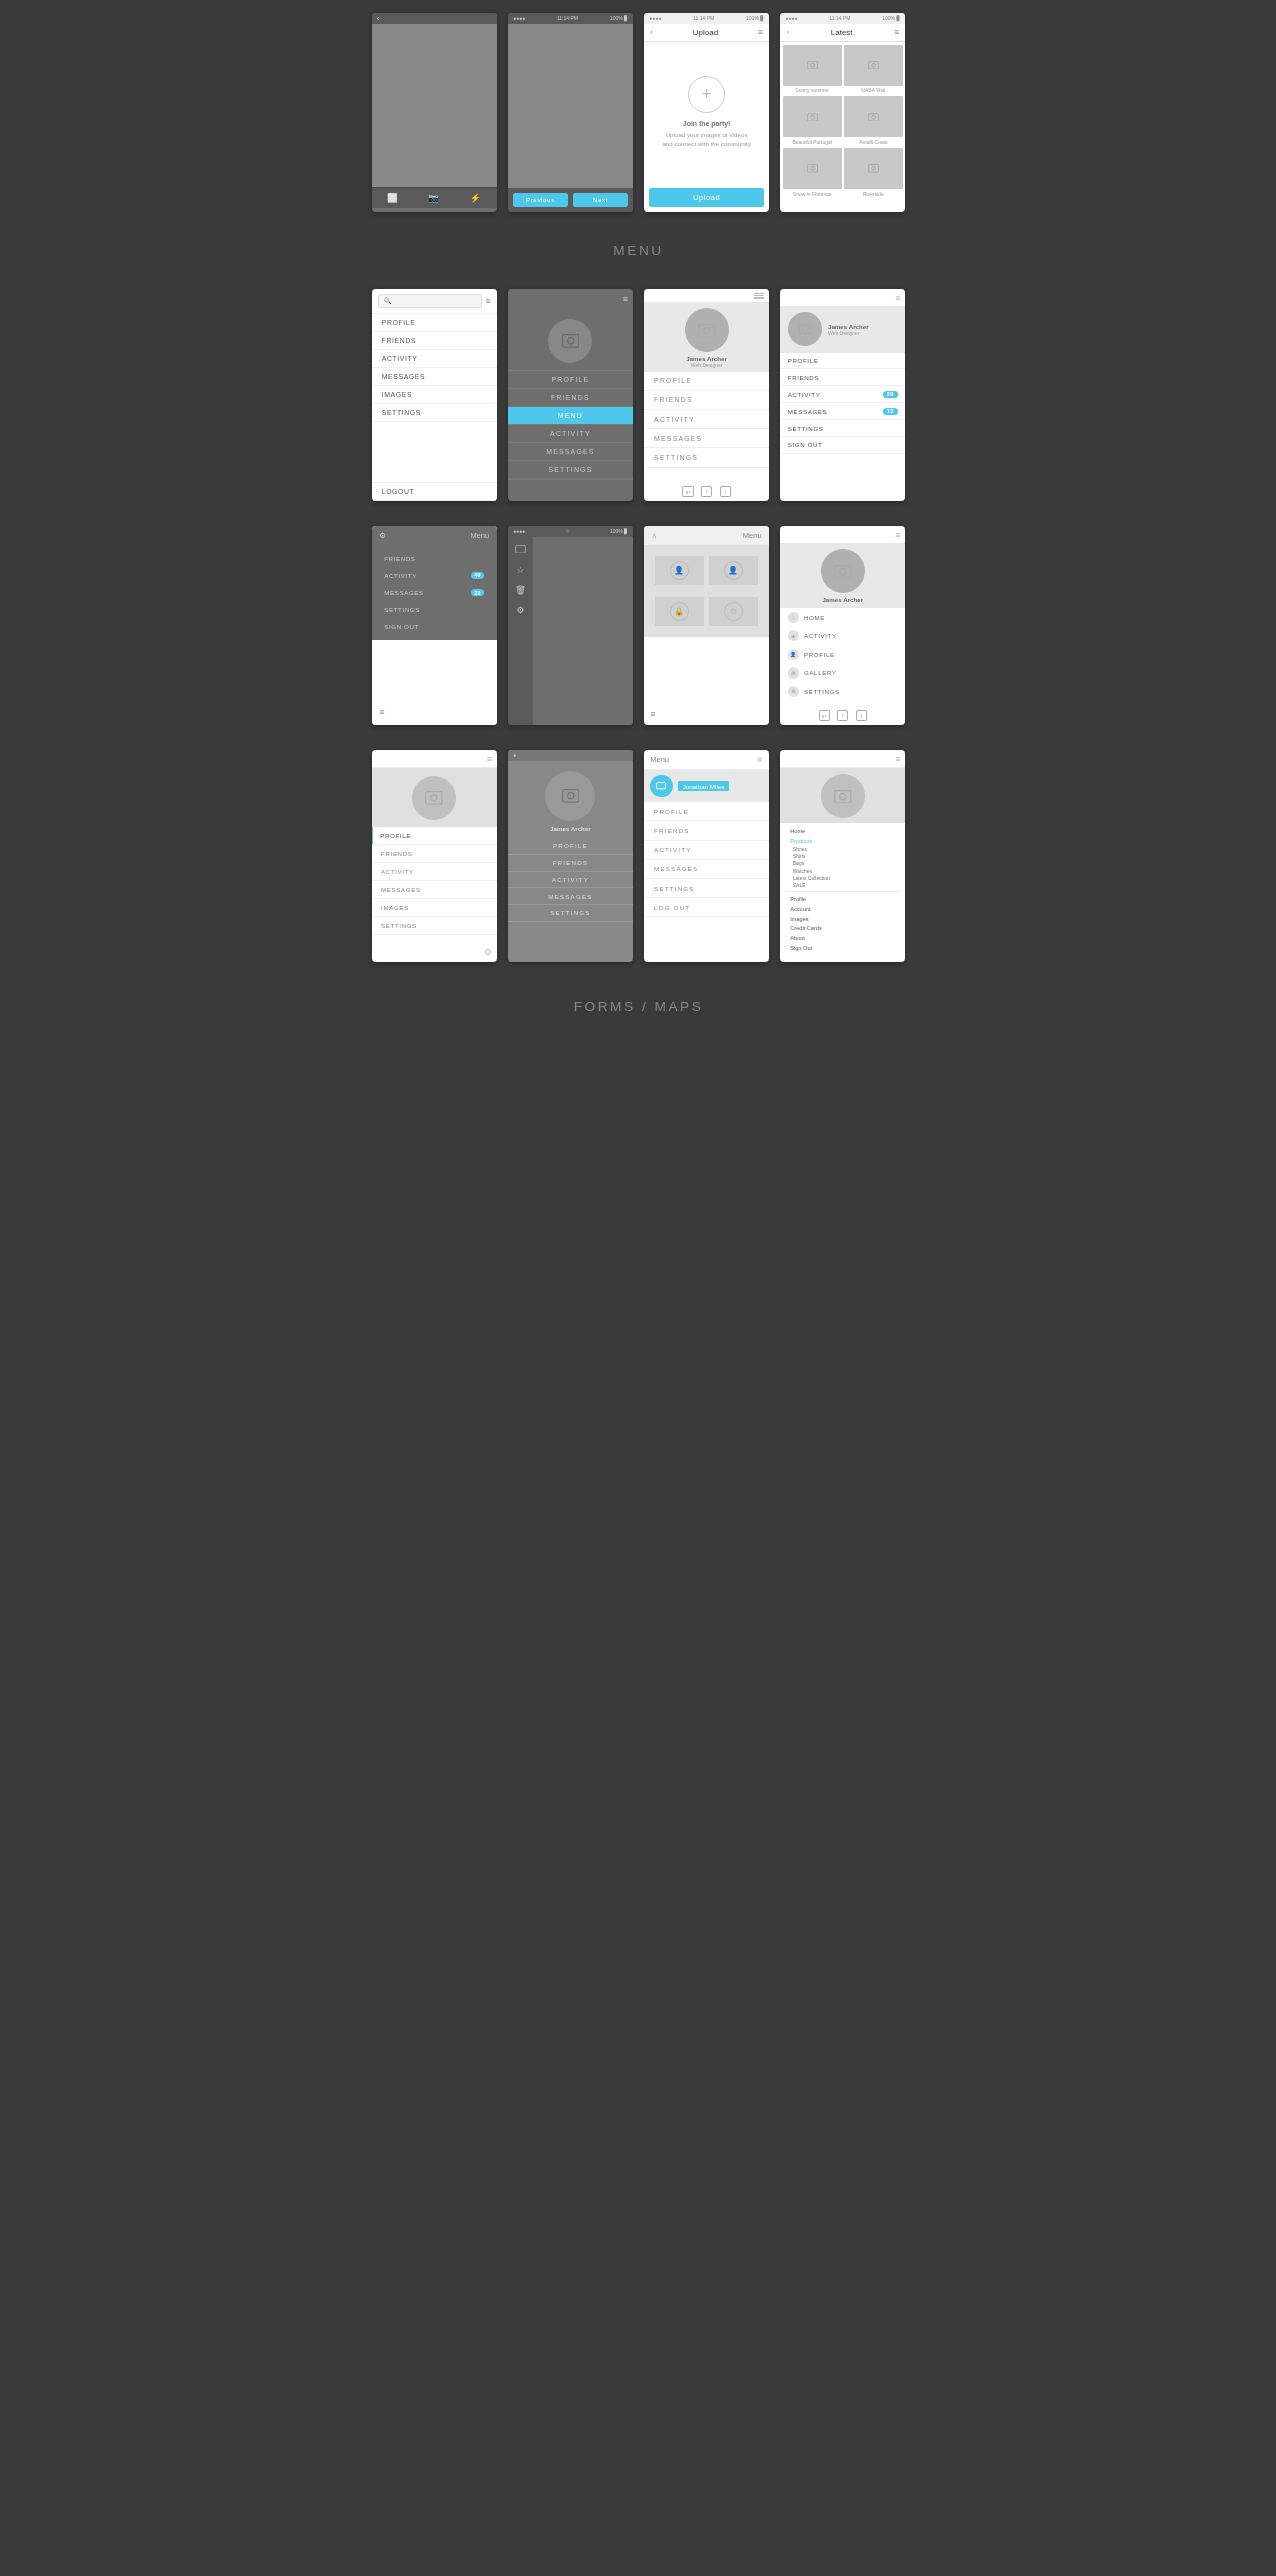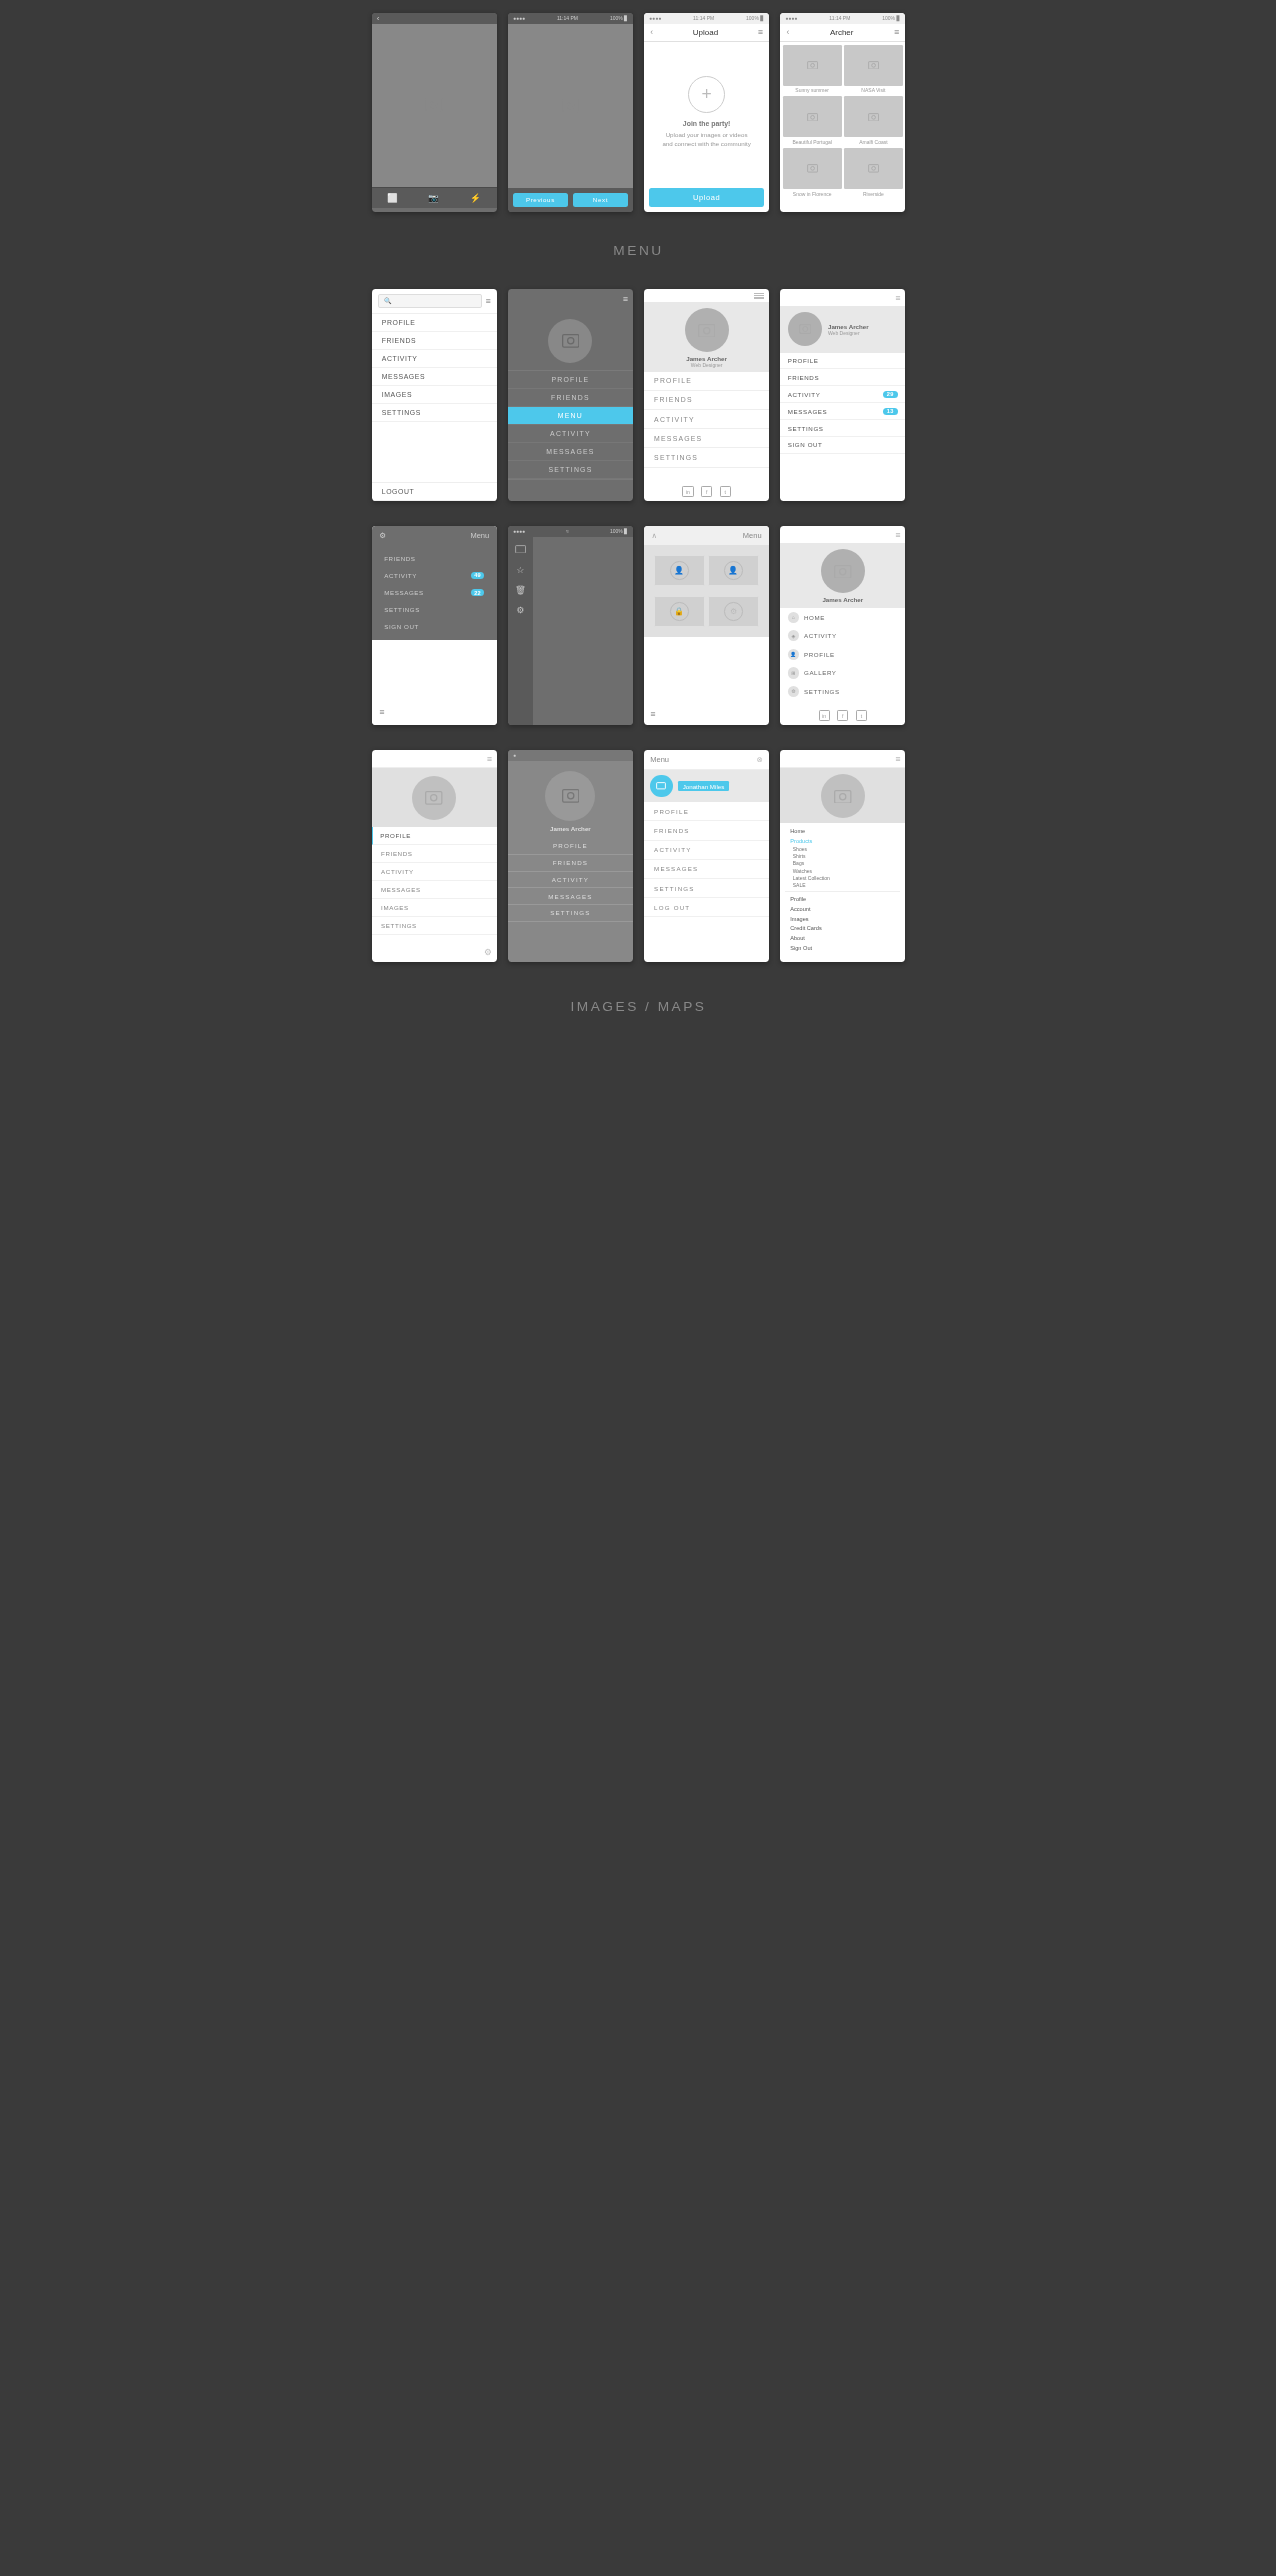--- a/index.html
+++ b/index.html
@@ -409,21 +409,21 @@
     </div>
 
     <div class="phone-frame" style="width:125px; height:199px; display:flex; flex-direction:column; background:#fff;">
       <div style="height:11.2px; background:#f0f0f0; display:flex; align-items:center; justify-content:space-between; padding:0 5px;">
         <span style="font-size:5px;color:#888;">●●●●</span>
         <span style="font-size:5px;color:#888;">11:14 PM</span>
         <span style="font-size:5px;color:#888;">100% ▊</span>
       </div>
       <div class="nav-bar">
         <span class="back-arrow">‹</span>
-        <span class="nav-title">Archer</span>
+        <span class="nav-title">Latest</span>
         <span style="font-size:8.7px;color:#999;">≡</span>
       </div>
       <div class="albums-grid">
         <div class="album-item">
           <div class="img-placeholder" style="height:41px; border-radius:1.2px;">
             <svg width="11.2" height="8.7" viewBox="0 0 18 14">
                 <rect x="1" y="1" width="16" height="12" rx="1" fill="none" stroke="#aaa" stroke-width="1.5"></rect>
                 <circle cx="9" cy="7" r="3" fill="none" stroke="#aaa" stroke-width="1.5"></circle>
               </svg>
           </div>
@@ -827,16 +827,16 @@
       <div class="menu-link-item">Account</div>
       <div class="menu-link-item">Images</div>
       <div class="menu-link-item">Credit Cards</div>
       <div class="menu-link-item">About</div>
       <div class="menu-link-item">Sign Out</div>
     </div>
   </div>
 
 </div>
 
-<div class="section-label">IMAGES / MAPS</div>
+<div class="section-label">FORMS / MAPS</div>
 
 <div style="height:125px;"></div>
 
 
 </body></html>

